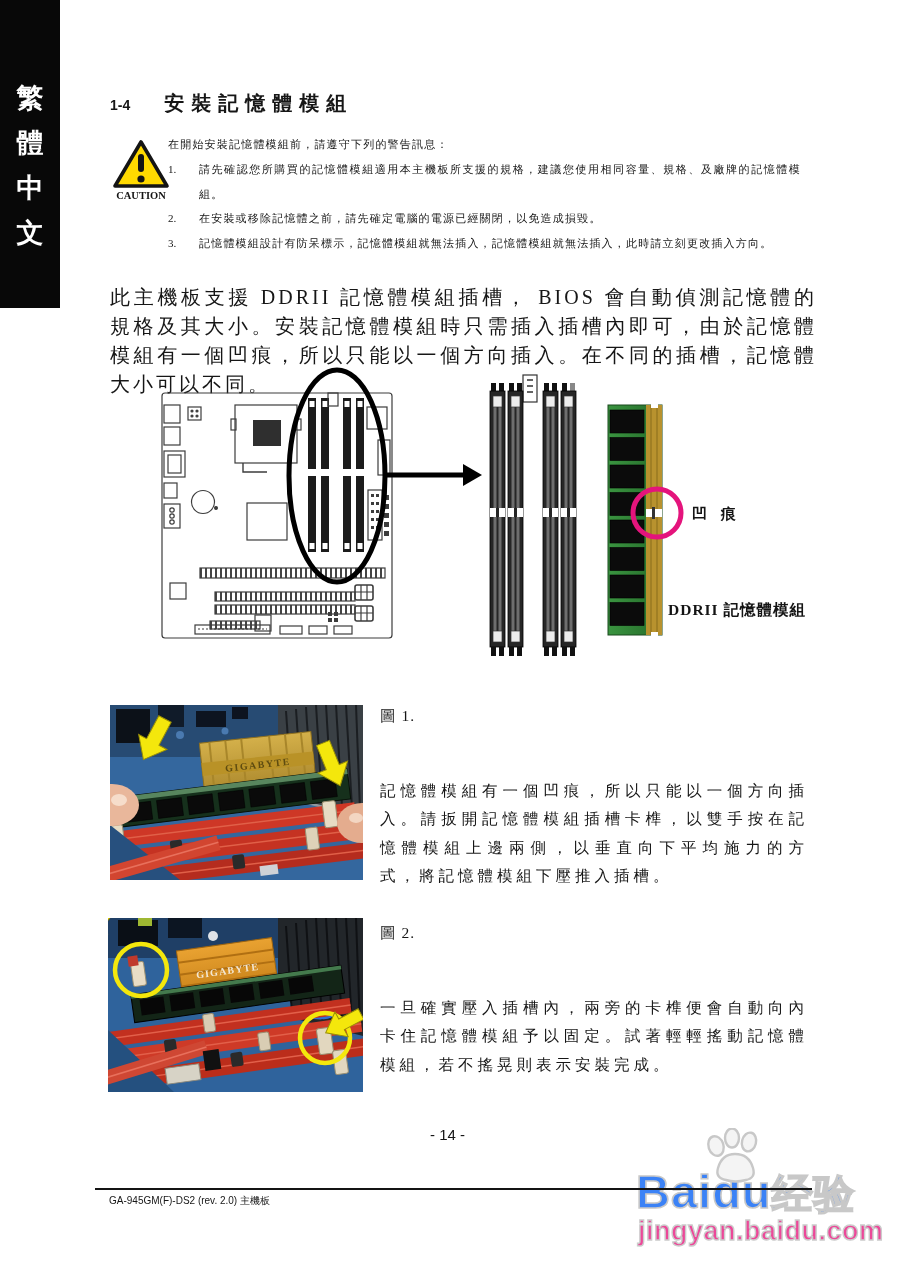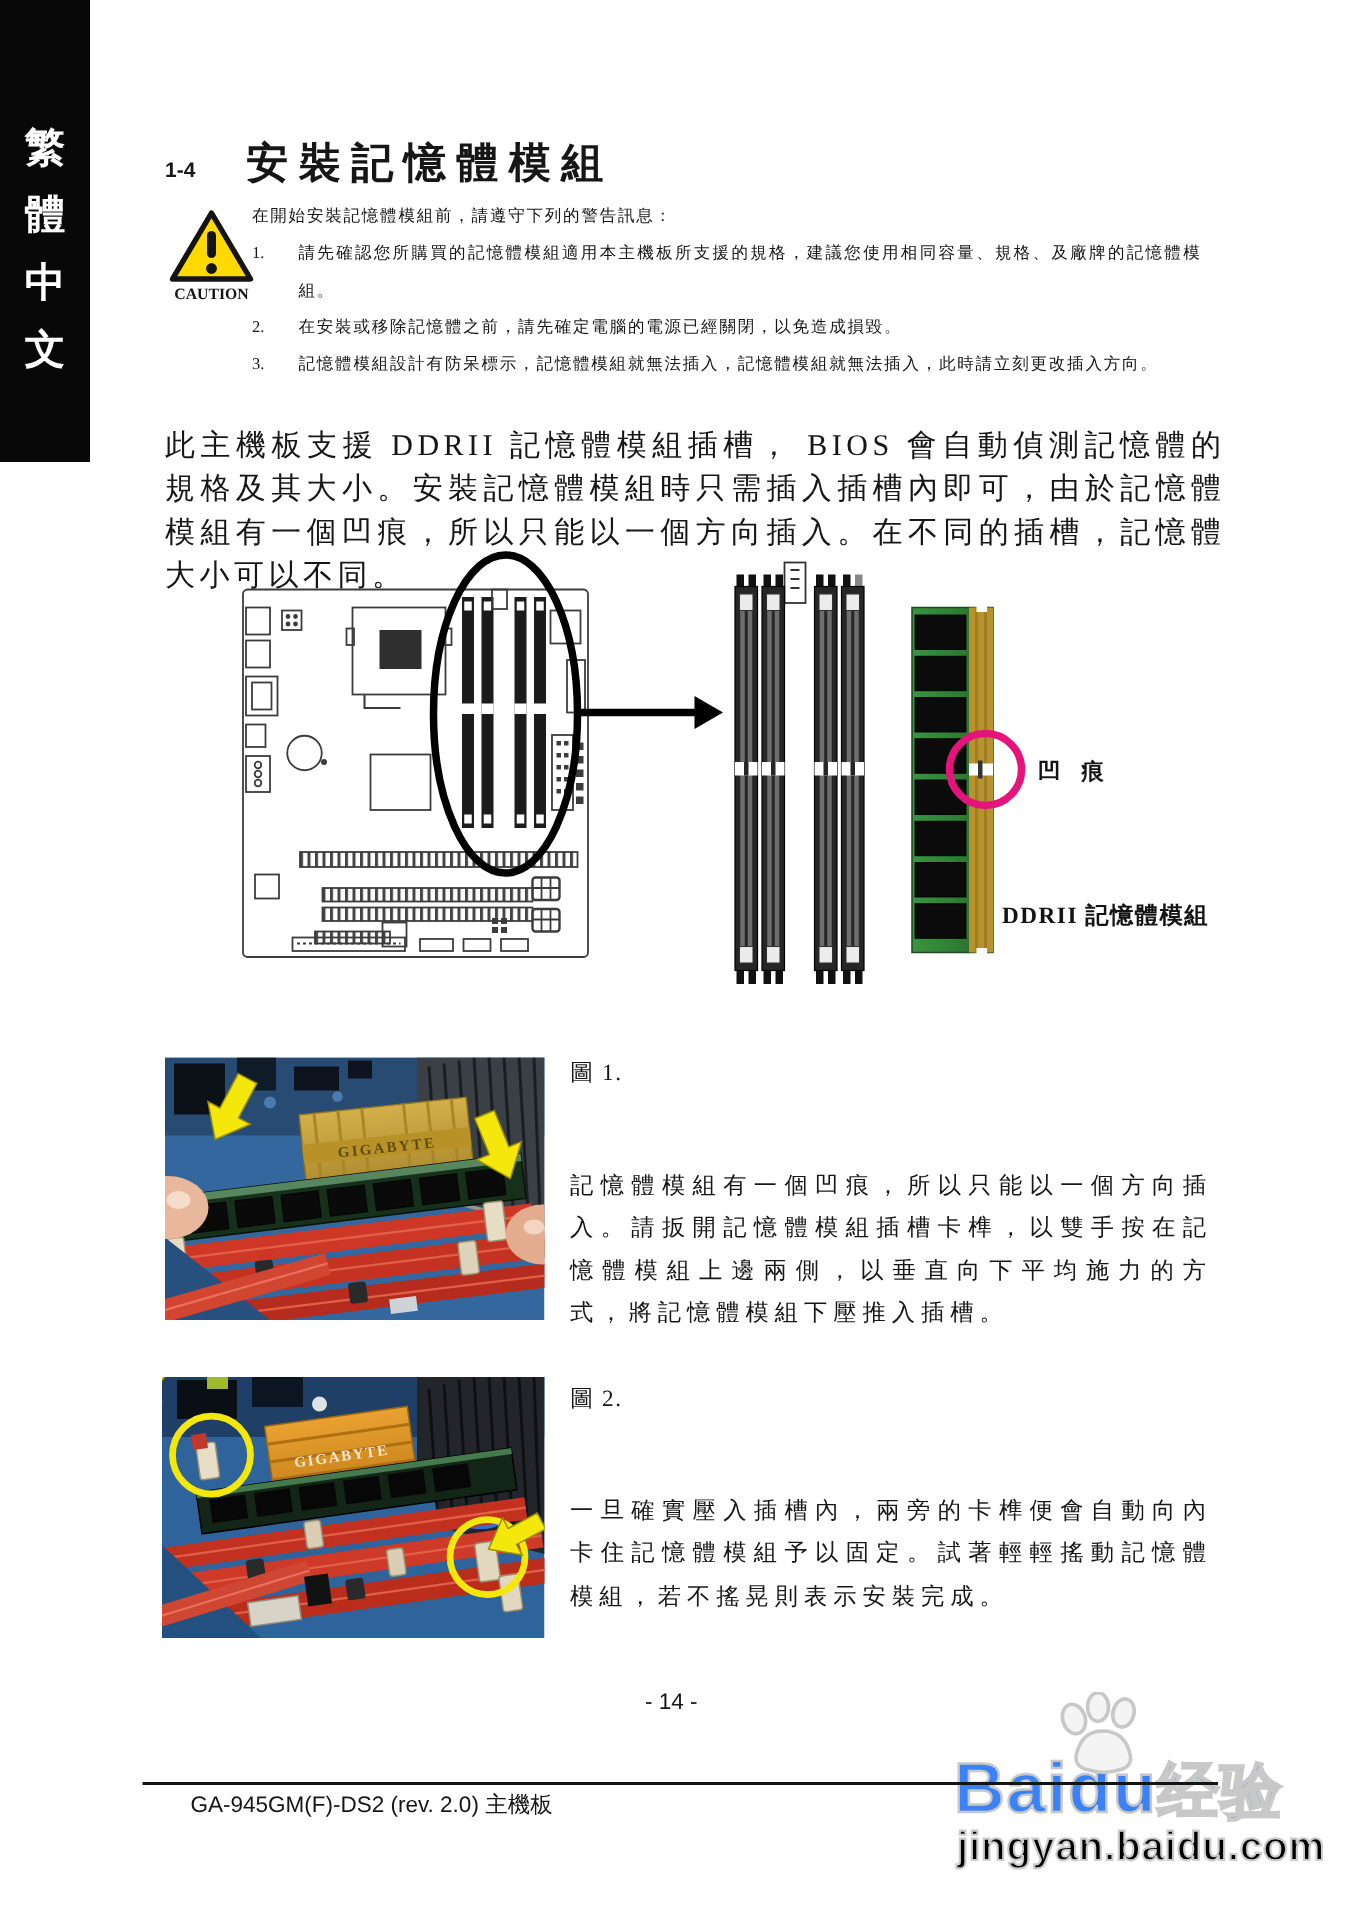--- a/index.html
+++ b/index.html
@@ -5,21 +5,21 @@
   html,body{margin:0;padding:0;background:#fff;}
   .page{position:relative;width:902px;height:1280px;background:#ffffff;overflow:hidden;
         font-family:"Liberation Serif","DejaVu Serif",serif;color:#161616;}
   
   .langbar{position:absolute;left:0;top:0;width:60px;height:308px;background:#080808;z-index:2;
            display:flex;flex-direction:column;align-items:center;padding-top:84px;box-sizing:border-box;gap:17px;}
   .langbar span{color:#fff;font-size:27px;line-height:28px;font-weight:600;}
   
   .title-row{position:absolute;left:110px;top:90px;z-index:2;display:flex;align-items:baseline;}
   .sec-num{font-family:"Liberation Sans","DejaVu Sans",sans-serif;font-weight:bold;font-size:14px;letter-spacing:0;}
-  .sec-title{margin-left:34px;font-size:28px;font-weight:600;letter-spacing:7px;}
+  .sec-title{margin-left:34px;font-size:20px;font-weight:600;letter-spacing:7px;}
   
   .caution-icon{position:absolute;left:112px;top:139px;width:58px;height:64px;z-index:2;}
   .caution-text{position:absolute;left:168px;top:132px;width:633px;z-index:2;
                 font-size:11px;line-height:24.8px;letter-spacing:1.2px;}
   .cau-item{display:flex;}
   .cau-num{width:31px;flex:0 0 31px;letter-spacing:0;}
   .cau-body{flex:1;text-align:justify;}
   
   .intro-par{position:absolute;left:110px;top:283px;width:707px;z-index:2;
              font-size:20px;line-height:29px;letter-spacing:3px;text-align:justify;}
@@ -28,31 +28,31 @@
   
   .photo1{position:absolute;left:110px;top:705px;width:253px;height:175px;z-index:2;}
   .photo2{position:absolute;left:108px;top:918px;width:255px;height:174px;z-index:2;}
   .figtext{position:absolute;width:428px;z-index:2;font-size:15.5px;}
   .figtext .cap{line-height:26px;letter-spacing:1px;}
   .figtext .body{text-align:justify;line-height:28.3px;letter-spacing:4px;margin-top:48px;}
   .fig1-text{left:380px;top:703px;}
   .fig2-text{left:380px;top:920px;}
   
   .foot-rule{position:absolute;left:95px;top:1188px;width:717px;border-top:2px solid #141414;z-index:2;}
-  .foot-model{position:absolute;left:127px;top:1194px;z-index:2;
-              font-family:"Liberation Sans","DejaVu Sans",sans-serif;font-size:15px;}
+  .foot-model{position:absolute;left:109px;top:1194px;z-index:2;
+              font-family:"Liberation Sans","DejaVu Sans",sans-serif;font-size:10px;}
   .foot-page{position:absolute;left:430px;top:1126px;z-index:2;
              font-family:Liberation Sans, sans-serif;font-size:15px;}
   
   .watermark{position:absolute;left:636px;top:1142px;width:260px;height:120px;z-index:1;
              font-family:"Liberation Sans","DejaVu Sans",sans-serif;}
   .wm-brand{position:absolute;left:0;top:22px;font-weight:bold;font-size:47px;color:#3b82f6;
             -webkit-text-stroke:1.6px #c8c8c8;letter-spacing:1px;white-space:nowrap;}
   .wm-cn{font-size:41px;-webkit-text-stroke:1.6px #c8c8c8;}
-  .wm-url{position:absolute;left:2px;top:74px;font-weight:bold;font-size:27px;color:#000000;
+  .wm-url{position:absolute;left:2px;top:74px;font-weight:bold;font-size:27px;color:#ec4899;
           -webkit-text-stroke:1.4px #cccccc;letter-spacing:0.5px;white-space:nowrap;}
   .wm-paw{position:absolute;left:66px;top:-14px;}
   svg text{font-family:"Liberation Serif","DejaVu Serif",serif;}
 </style>
 </head>
 <body>
 
 <div class="page">
 
   <div class="watermark">

